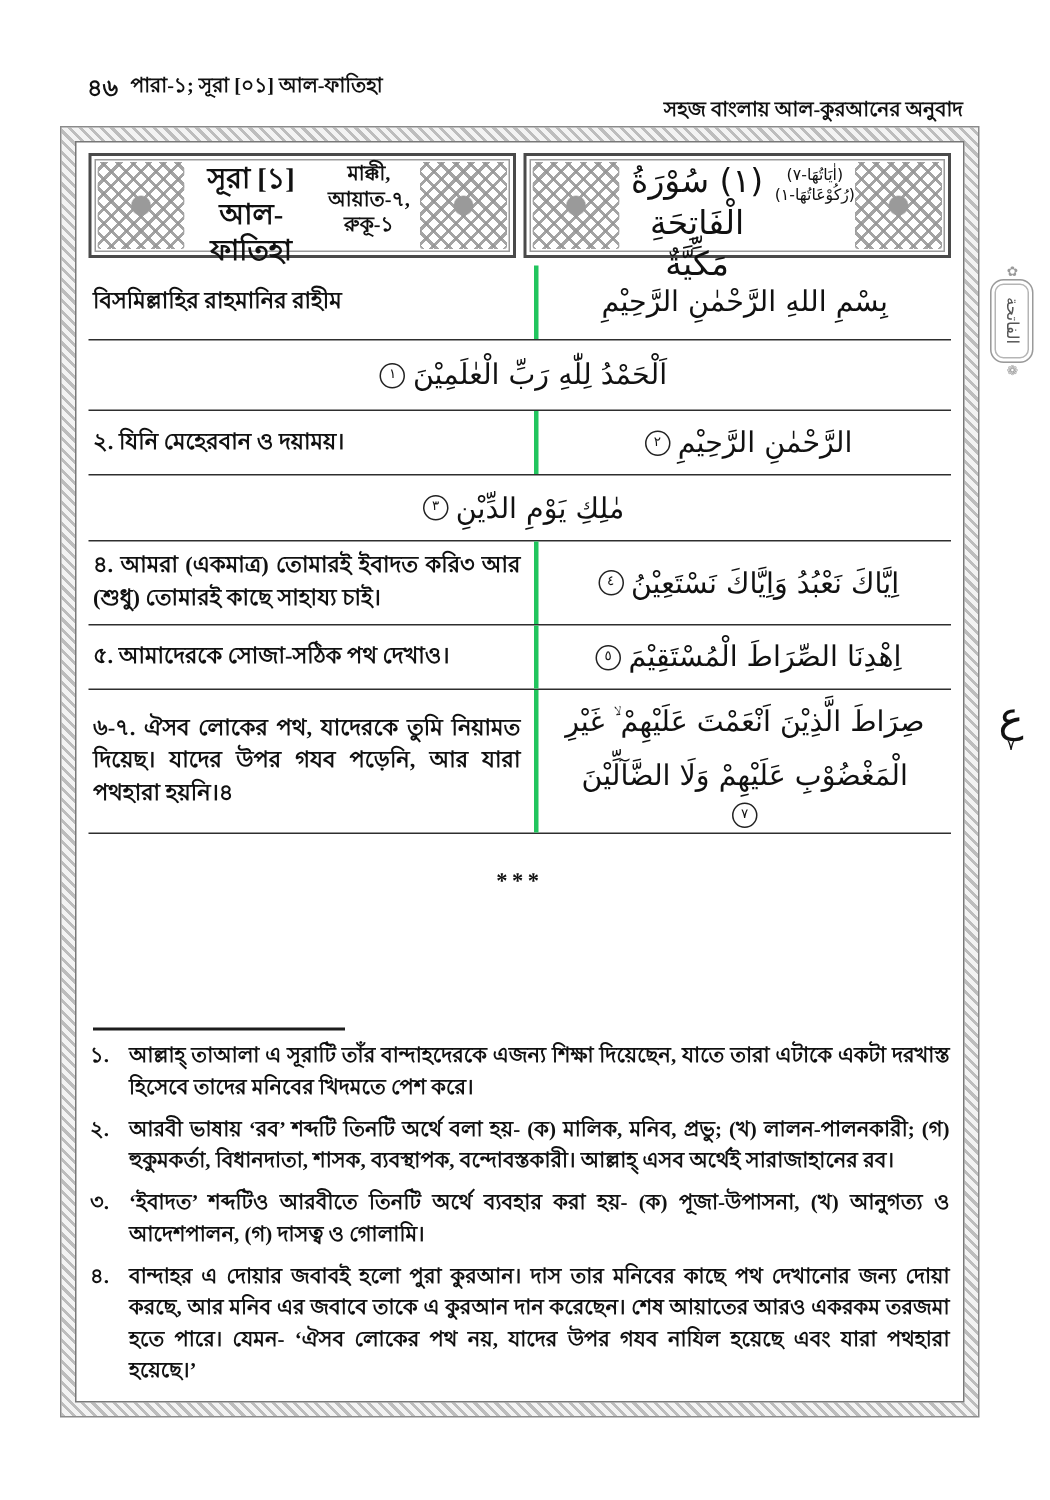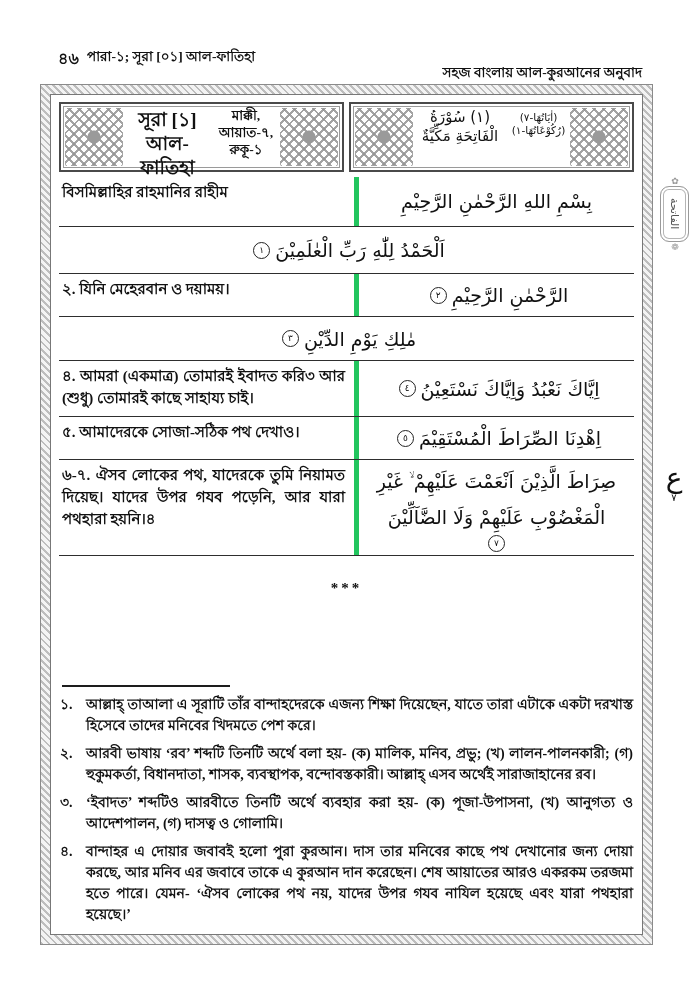--- a/index.html
+++ b/index.html
@@ -29,29 +29,29 @@
   .ornament { width:58px; flex:none; border-radius:2px;
       background-image:
         radial-gradient(circle at 50% 50%, #9a9a9a 6px, rgba(0,0,0,0) 7px),
         radial-gradient(circle at 50% 50%, #fff 2px, rgba(0,0,0,0) 3px),
         repeating-linear-gradient(45deg, rgba(148,148,148,.85) 0 2px, rgba(0,0,0,0) 2px 7px),
         repeating-linear-gradient(-45deg, rgba(148,148,148,.85) 0 2px, rgba(0,0,0,0) 2px 7px); }
   .tb-text { flex:1; display:flex; flex-direction:row; justify-content:center;
              text-align:center; line-height:1.25; }
   .tb-bn1 { font-size:19px; font-weight:bold; }
   .tb-bn2 { font-size:13.5px; font-weight:bold; }
-  .tb-ar1 { font-size:15px; font-family:"DejaVu Sans",sans-serif; direction:rtl; }
+  .tb-ar1 { font-size:22px; font-family:"DejaVu Sans",sans-serif; direction:rtl; }
   .tb-ar2 { font-size:10.5px; font-family:"DejaVu Sans",sans-serif; direction:rtl; margin-top:3px; }
 
   
   .vtable { margin-top:5px; }
   .vrow { display:flex; border-bottom:1px solid #2e2e2e; align-items:stretch; }
-  .cell-bn { width:300px; flex:none; border-right:5px solid #22c55e;
+  .cell-bn { width:300px; flex:none; border-right:3px solid #22c55e;
              padding:5px 9px 4px 3px; font-size:15px; font-weight:bold;
-             line-height:1.45; text-align:justify; display:flex; align-items:flex-start; }
+             line-height:1.45; text-align:justify; display:flex; align-items:center; }
   .cell-bn > span { width:100%; }
   .cell-ar { flex:1; direction:rtl; font-family:"DejaVu Sans",sans-serif;
              font-size:19px; line-height:1.9; padding:3px 12px;
              display:flex; align-items:center; justify-content:center;
              text-align:center; }
   .ayah-marker { display:inline-flex; width:17px; height:17px; border:1px solid #222;
                  border-radius:50%; font-size:9px; line-height:1;
                  align-items:center; justify-content:center; margin:0 5px;
                  vertical-align:middle; flex:none; }
   .ayah-marker:empty { display:none; }

